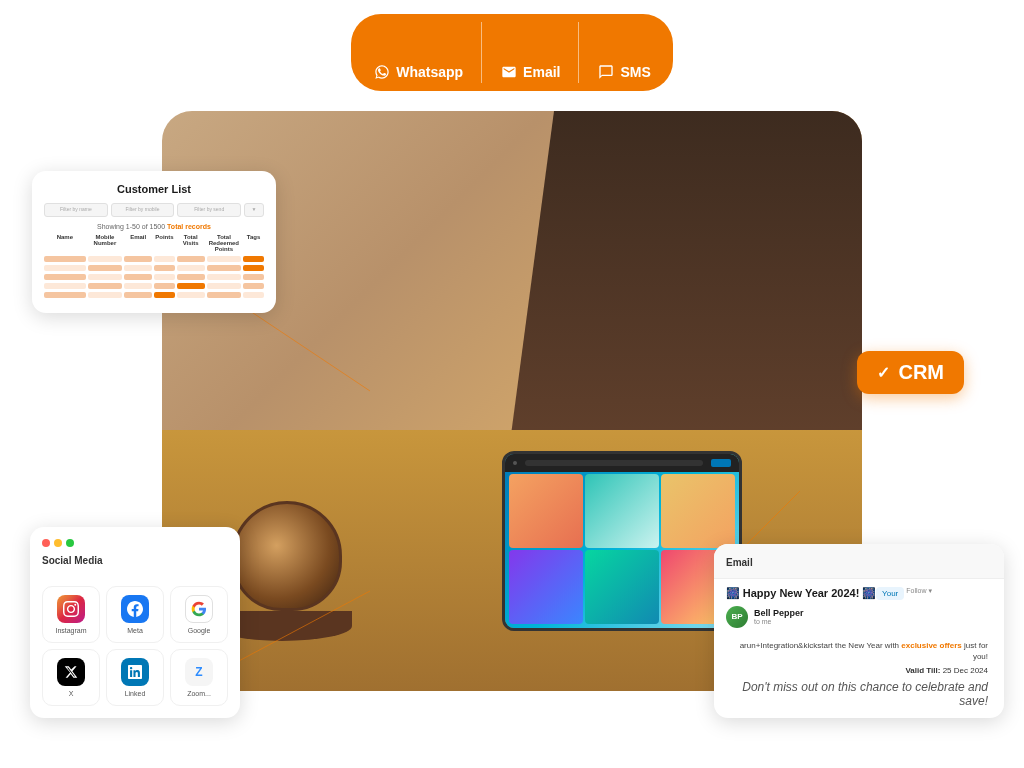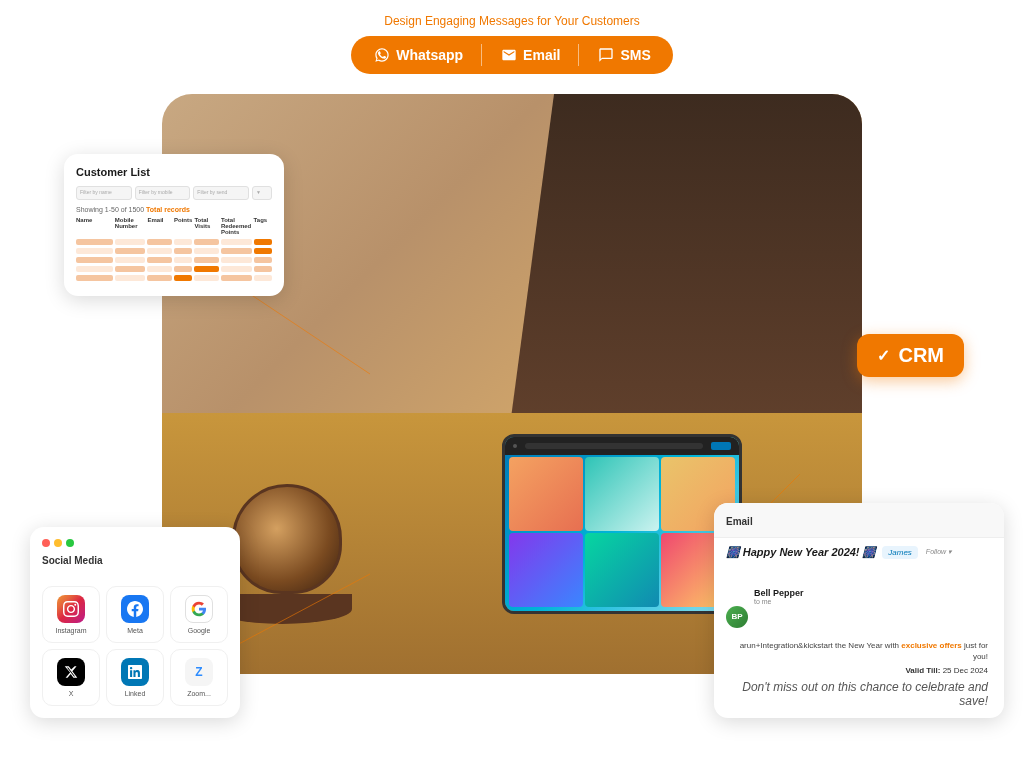--- a/index.html
+++ b/index.html
@@ -36,20 +36,21 @@
     }
     .channel-btn {
       display: flex;
       align-items: center;
       gap: 5px;
       color: #fff;
       font-size: 14px;
       font-weight: 600;
       cursor: pointer;
       padding: 2px 6px;
+      margin-top: 39px;
     }
     .channel-btn .btn-icon {
       width: 18px;
       height: 18px;
       display: flex;
       align-items: center;
       justify-content: center;
     }
     .channel-divider {
       width: 1px;
@@ -132,24 +133,25 @@
     .card {
       position: absolute;
       background: #fff;
       border-radius: 14px;
       box-shadow: 0 4px 20px rgba(0,0,0,0.15);
       z-index: 30;
     }
 
     
     .customer-list-card {
-      left: 64px;
+      left: 32px;
       top: 80px;
-      width: 220px;
+      width: 244px;
       padding: 12px;
+      text-align: center;
     }
     .card-title {
       font-size: 11px;
       font-weight: 700;
       color: #1a1a1a;
       margin-bottom: 8px;
     }
     .filter-row {
       display: flex;
       gap: 3px;
@@ -272,24 +274,22 @@
       padding: 8px 12px;
       border-bottom: 1px solid #eee;
     }
     .email-header-title {
       font-size: 10px;
       font-weight: 600;
       color: #333;
     }
     .email-subject-row {
       display: flex;
-      align-items: center;
-      gap: 6px;
+      align-items: flex-start;
       padding: 8px 12px 4px;
-      font-style: italic;
     }
     .email-subject {
       font-size: 11px;
       font-weight: 700;
       color: #1a1a1a;
     }
     .james-tag {
       background: #e8f4fd;
       color: #0077b6;
       font-size: 8px;
@@ -307,21 +307,20 @@
       width: 22px;
       height: 22px;
       border-radius: 50%;
       background: linear-gradient(135deg, #4caf50, #2e7d32);
       display: flex;
       align-items: center;
       justify-content: center;
       font-size: 8px;
       color: #fff;
       font-weight: 700;
-      margin-top: 41px;
     }
     .sender-info { flex: 1; }
     .sender-name {
       font-size: 9px;
       font-weight: 600;
       color: #1a1a1a;
     }
     .sender-to {
       font-size: 7px;
       color: #888;
@@ -360,21 +359,20 @@
       width: 100%;
       height: 100%;
       pointer-events: none;
       z-index: 15;
     }
   </style>
 </head>
 <body>
 
 <div class="header">
-  <div class="header-subtitle">Design Engaging Messages for Your Customers</div>
   <div class="channel-buttons">
     <div class="channel-btn">
       <span class="btn-icon">
         <svg width="16" height="16" viewBox="0 0 24 24" fill="white">
           <path d="M17.472 14.382c-.297-.149-1.758-.867-2.03-.967-.273-.099-.471-.148-.67.15-.197.297-.767.966-.94 1.164-.173.199-.347.223-.644.075-.297-.15-1.255-.463-2.39-1.475-.883-.788-1.48-1.761-1.653-2.059-.173-.297-.018-.458.13-.606.134-.133.298-.347.446-.52.149-.174.198-.298.298-.497.099-.198.05-.371-.025-.52-.075-.149-.669-1.612-.916-2.207-.242-.579-.487-.5-.669-.51-.173-.008-.371-.01-.57-.01-.198 0-.52.074-.792.372-.272.297-1.04 1.016-1.04 2.479 0 1.462 1.065 2.875 1.213 3.074.149.198 2.096 3.2 5.077 4.487.709.306 1.262.489 1.694.625.712.227 1.36.195 1.871.118.571-.085 1.758-.719 2.006-1.413.248-.694.248-1.289.173-1.413-.074-.124-.272-.198-.57-.347z"></path>
           <path d="M11.999 2C6.477 2 2 6.477 2 11.999c0 1.99.563 3.857 1.54 5.443L2 22l4.656-1.52A9.96 9.96 0 0011.999 22C17.522 22 22 17.522 22 11.999 22 6.477 17.522 2 11.999 2zm0 18.181a8.167 8.167 0 01-4.168-1.144l-.299-.177-3.098 1.012 1.037-3.016-.194-.309A8.156 8.156 0 013.819 12c0-4.511 3.67-8.181 8.18-8.181 4.511 0 8.182 3.67 8.182 8.181 0 4.51-3.671 8.181-8.182 8.181z"></path>
         </svg>
       </span>
       <span>Whatsapp</span>
     </div>
@@ -574,21 +572,21 @@
       </div>
     </div>
   </div>
 
   <div class="card email-card">
     <div class="email-header">
       <span class="email-header-title">Email</span>
     </div>
     <div class="email-subject-row">
       <span class="email-subject">🎆 Happy New Year 2024! 🎆</span>
-      <span class="james-tag">James</span>
+      <span class="james-tag">Your</span>
       <span style="font-size:7px;color:#888;margin-left:2px;">Follow ▾</span>
     </div>
     <div class="email-from-row">
       <div class="sender-avatar">BP</div>
       <div class="sender-info">
         <div class="sender-name">Bell Pepper</div>
         <div class="sender-to">to me</div>
       </div>
     </div>
     <div class="email-body">

